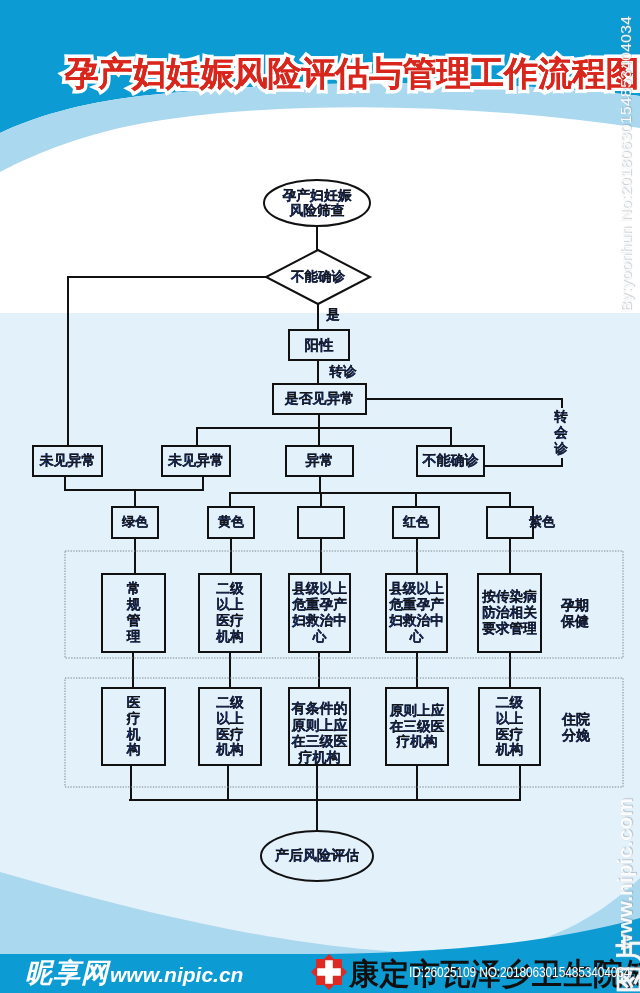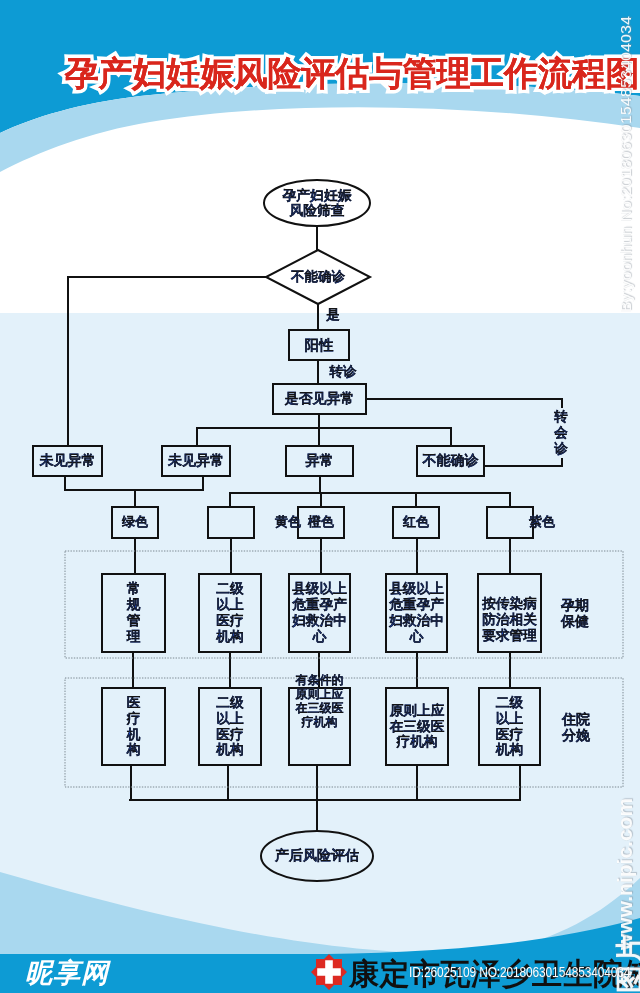--- a/index.html
+++ b/index.html
@@ -53,20 +53,21 @@
     <path d="M0,872 C200,930 330,952 450,954 C540,954 600,916 640,878 V993 H0 Z" fill="#a9d8ef"></path>
     <path d="M0,954 H300 C420,954 540,946 640,918 V993 H0 Z" fill="#0d9bd4"></path>
   </svg>
   <div class="title-wrap">
     <div class="title">孕产妇妊娠风险评估与管理工作流程图</div>
     <div class="title-fg">孕产妇妊娠风险评估与管理工作流程图</div>
   </div>
 
   <div class="footer">
     <div class="brand">昵享网</div>
+    <div class="url">www.nipic.cn</div>
     <svg class="cross" viewBox="0 0 36 36" width="36" height="36">
       <path d="M18 0 L23 5 H31 V13 L36 18 L31 23 V31 H23 L18 36 L13 31 H5 V23 L0 18 L5 13 V5 H13 Z" fill="#dd2a22"></path>
       <path d="M14.2 6.2 H21.8 V14.2 H29.8 V21.8 H21.8 V29.8 H14.2 V21.8 H6.2 V14.2 H14.2 Z" fill="#ffffff"></path>
     </svg>
     <div class="org">康定市瓦泽乡卫生院健</div>
   </div>
 
   <svg class="layer" id="chart" viewBox="0 0 640 993" width="640" height="993">
     <g id="edges" stroke="#111" stroke-width="2" fill="none">
         <polyline points="317,226 317,250" fill="none" stroke="#111" stroke-width="2" stroke-linecap="square"></polyline>
@@ -156,54 +157,51 @@
       </div>
       <div class="lab " style="left: 249.5px; top: 421px; width: 140px; height: 80px; font-size: 14px;">
         <span>异常</span>
       </div>
       <div class="lab " style="left: 380.5px; top: 421px; width: 140px; height: 80px; font-size: 14px;">
         <span>不能确诊</span>
       </div>
       <div class="lab " style="left: 65px; top: 482.5px; width: 140px; height: 80px; font-size: 13px;">
         <span>绿色</span>
       </div>
-      <div class="lab " style="left: 161px; top: 482.5px; width: 140px; height: 80px; font-size: 13px; justify-content: flex-end;">
+      <div class="lab " style="left: 161px; top: 482.5px; width: 140px; height: 80px; font-size: 13px;">
         <span>黄色</span>
-      </div>
-      <div class="lab " style="left: 251px; top: 482.5px; width: 140px; height: 80px; font-size: 13px;">
-        <span>橙色</span>
       </div>
       <div class="lab " style="left: 346px; top: 482.5px; width: 140px; height: 80px; font-size: 13px;">
         <span>红色</span>
       </div>
       <div class="lab " style="left: 440px; top: 482.5px; width: 140px; height: 80px; font-size: 13px; margin-left: 32px;">
         <span>紫色</span>
       </div>
       <div class="lab multi" style="left: 63.5px; top: 573px; width: 140px; height: 80px; font-size: 13.7px;">
         <span>常<br>规<br>管<br>理</span>
       </div>
       <div class="lab multi" style="left: 160px; top: 573px; width: 140px; height: 80px; font-size: 13.7px;">
         <span>二级<br>以上<br>医疗<br>机构</span>
       </div>
       <div class="lab multi" style="left: 249.5px; top: 573px; width: 140px; height: 80px; font-size: 13.7px;">
         <span>县级以上<br>危重孕产<br>妇救治中<br>心</span>
       </div>
       <div class="lab multi" style="left: 346.5px; top: 573px; width: 140px; height: 80px; font-size: 13.7px;">
         <span>县级以上<br>危重孕产<br>妇救治中<br>心</span>
       </div>
-      <div class="lab multi" style="left: 439.5px; top: 573px; width: 140px; height: 80px; font-size: 13.7px; margin-top: 7px;">
+      <div class="lab multi" style="left: 439.5px; top: 573px; width: 140px; height: 80px; font-size: 13.7px;">
         <span>按传染病<br>防治相关<br>要求管理</span>
       </div>
       <div class="lab multi" style="left: 63.5px; top: 686.5px; width: 140px; height: 80px; font-size: 13.7px;">
         <span>医<br>疗<br>机<br>构</span>
       </div>
       <div class="lab multi" style="left: 160px; top: 686.5px; width: 140px; height: 80px; font-size: 13.7px;">
         <span>二级<br>以上<br>医疗<br>机构</span>
       </div>
-      <div class="lab multi" style="left: 249.5px; top: 662px; width: 140px; height: 80px; font-size: 12px;">
+      <div class="lab multi" style="left: 249.5px; top: 693px; width: 140px; height: 80px; font-size: 14px;">
         <span>有条件的<br>原则上应<br>在三级医<br>疗机构</span>
       </div>
       <div class="lab multi" style="left: 347px; top: 686.5px; width: 140px; height: 80px; font-size: 13.7px;">
         <span>原则上应<br>在三级医<br>疗机构</span>
       </div>
       <div class="lab multi" style="left: 439.5px; top: 686.5px; width: 140px; height: 80px; font-size: 13.7px;">
         <span>二级<br>以上<br>医疗<br>机构</span>
       </div>
       <div class="lab multi" style="left: 505px; top: 573px; width: 140px; height: 80px; font-size: 14px;">
         <span>孕期<br>保健</span>

